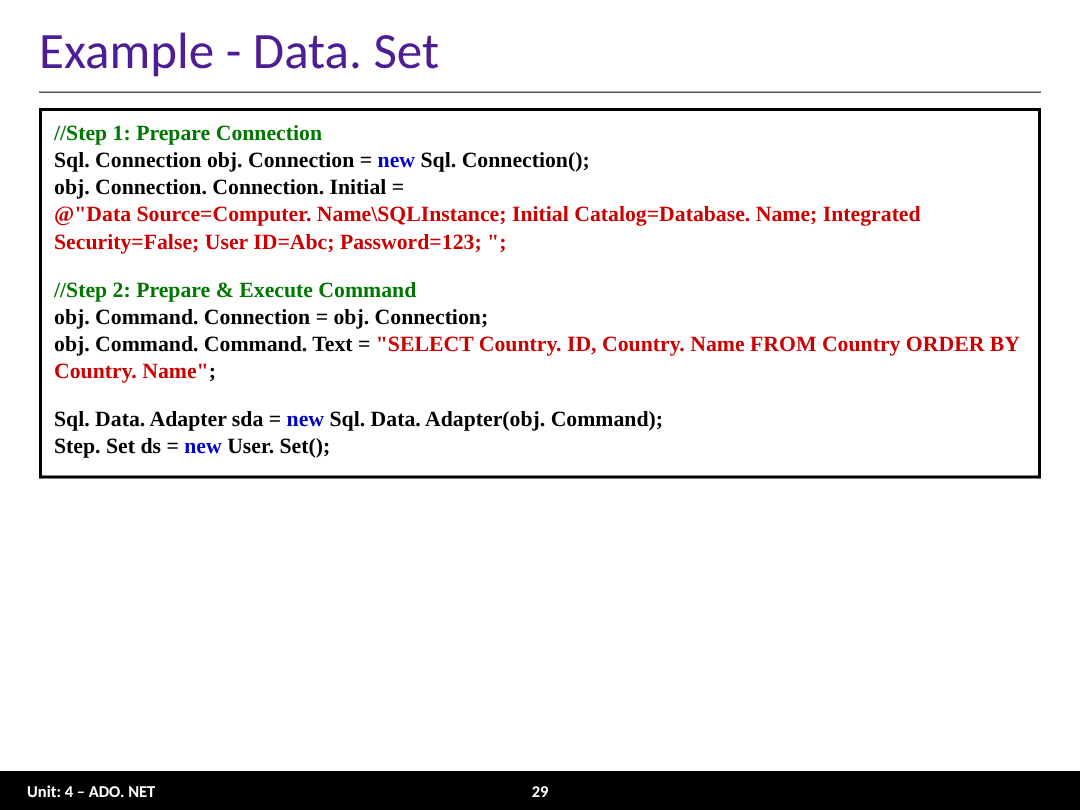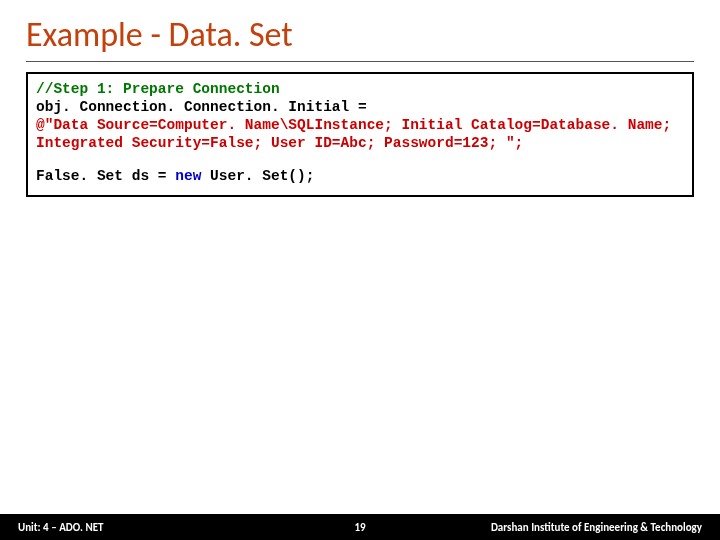--- a/index.html
+++ b/index.html
@@ -14,33 +14,33 @@
   .slide {
     box-sizing: border-box;
     width: 720px;
     height: 540px;
     padding: 14px 26px 0 26px;
     position: relative;
   }
   .title {
     font-size: 34px;
     font-weight: 400;
-    color: #c2410c;
+    color: #4c1d95;
     margin: 0 0 6px 0;
     letter-spacing: 0;
   }
   .divider {
     border: none;
     border-top: 1px solid #555;
     margin: 2px 0 10px 0;
   }
   .codebox {
     border: 2px solid #000;
     padding: 6px 8px 10px 8px;
-    font-family: Liberation Mono, monospace;
+    font-family: Liberation Serif, serif;
     font-size: 14.5px;
     line-height: 1.25;
     font-weight: bold;
     color: #000;
   }
   .cgreen { color: #007700; }
   .cblue  { color: #0000cc; }
   .cred   { color: #cc0000; }
   .block { margin-bottom: 14px; }
   .block:last-child { margin-bottom: 0; }
@@ -71,34 +71,44 @@
 
 <div class="slide">
 
   <h1 class="title">Example - Data. Set</h1>
   <hr class="divider">
 
   <div class="codebox">
 
     <div class="block">
       <div><span class="cgreen">//Step 1: Prepare Connection</span></div>
+      <div>
+        <span>Sql. Connection obj. Connection = </span><span class="cblue">new</span><span> Sql. Connection();</span>
+      </div>
       <div>obj. Connection. Connection. Initial =</div>
       <div><span class="cred">@"Data Source=Computer. Name\SQLInstance; Initial Catalog=Database. Name; Integrated Security=False; User ID=Abc; Password=123; ";</span></div>
     </div>
 
     <div class="block">
+      <div><span class="cgreen">//Step 2: Prepare &amp; Execute Command</span></div>
+      <div>obj. Command. Connection = obj. Connection;</div>
+      <div>
+        <span>obj. Command. Command. Text = </span><span class="cred">"SELECT Country. ID, Country. Name FROM Country ORDER BY Country. Name"</span><span>;</span>
+      </div>
     </div>
 
     <div class="block">
       <div>
-        <span>False. Set ds = </span><span class="cblue">new</span><span> User. Set();</span>
+        <span>Sql. Data. Adapter sda = </span><span class="cblue">new</span><span> Sql. Data. Adapter(obj. Command);</span>
+      </div>
+      <div>
+        <span>Step. Set ds = </span><span class="cblue">new</span><span> User. Set();</span>
       </div>
     </div>
 
   </div>
 
   <div class="footer">
     <span>Unit: 4 – ADO. NET</span>
-    <span class="center">19</span>
-    <span>Darshan Institute of Engineering &amp; Technology</span>
+    <span class="center">29</span>
   </div>
 
 </div>
 
 </body></html>

